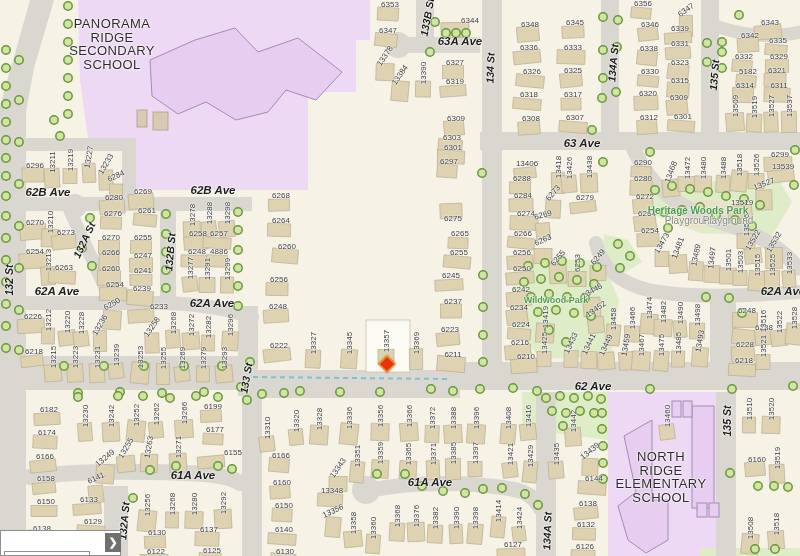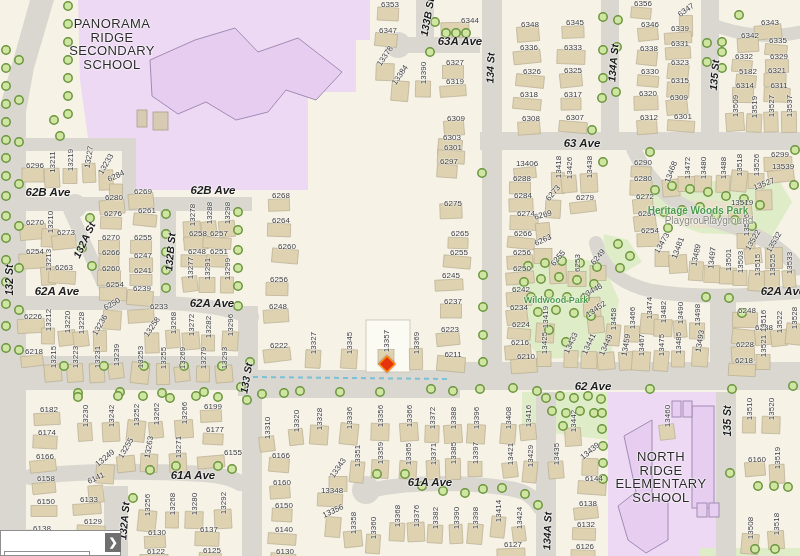--- a/index.html
+++ b/index.html
@@ -713,21 +713,21 @@
       <div class="lbl house" style="left: 115px; top: 284px; transform: translate(-50%, -50%) rotate(0deg);">6254</div>
       <div class="lbl house" style="left: 142px; top: 288px; transform: translate(-50%, -50%) rotate(0deg);">6239</div>
       <div class="lbl house" style="left: 112px; top: 304px; transform: translate(-50%, -50%) rotate(-30deg);">6250</div>
       <div class="lbl house" style="left: 143px; top: 306px; transform: translate(-50%, -50%) rotate(0deg); padding-left: 32px;">6233</div>
       <div class="lbl house" style="left: 192px; top: 215px; transform: translate(-50%, -50%) rotate(-90deg);">13278</div>
       <div class="lbl house" style="left: 209px; top: 213px; transform: translate(-50%, -50%) rotate(-90deg);">13288</div>
       <div class="lbl house" style="left: 227px; top: 213px; transform: translate(-50%, -50%) rotate(-90deg);">13298</div>
       <div class="lbl house" style="left: 198px; top: 233px; transform: translate(-50%, -50%) rotate(0deg);">6258</div>
       <div class="lbl house" style="left: 219px; top: 233px; transform: translate(-50%, -50%) rotate(0deg);">6257</div>
       <div class="lbl house" style="left: 197px; top: 251px; transform: translate(-50%, -50%) rotate(0deg);">6248</div>
-      <div class="lbl house" style="left: 219px; top: 251px; transform: translate(-50%, -50%) rotate(0deg);">6251</div>
+      <div class="lbl house" style="left: 219px; top: 251px; transform: translate(-50%, -50%) rotate(0deg);">4886</div>
       <div class="lbl house" style="left: 190px; top: 268px; transform: translate(-50%, -50%) rotate(-90deg);">13277</div>
       <div class="lbl house" style="left: 207px; top: 269px; transform: translate(-50%, -50%) rotate(-90deg);">13291</div>
       <div class="lbl house" style="left: 227px; top: 269px; transform: translate(-50%, -50%) rotate(-90deg);">13299</div>
       <div class="lbl house" style="left: 33px; top: 316px; transform: translate(-50%, -50%) rotate(0deg);">6226</div>
       <div class="lbl house" style="left: 48px; top: 320px; transform: translate(-50%, -50%) rotate(-90deg);">13212</div>
       <div class="lbl house" style="left: 67px; top: 322px; transform: translate(-50%, -50%) rotate(-90deg);">13220</div>
       <div class="lbl house" style="left: 81px; top: 323px; transform: translate(-50%, -50%) rotate(-90deg);">13228</div>
       <div class="lbl house" style="left: 100px; top: 325px; transform: translate(-50%, -50%) rotate(-60deg);">13236</div>
       <div class="lbl house" style="left: 152px; top: 327px; transform: translate(-50%, -50%) rotate(-55deg);">13258</div>
       <div class="lbl house" style="left: 173px; top: 323px; transform: translate(-50%, -50%) rotate(-90deg);">13268</div>
@@ -743,21 +743,21 @@
       <div class="lbl house" style="left: 163px; top: 358px; transform: translate(-50%, -50%) rotate(-90deg);">13255</div>
       <div class="lbl house" style="left: 182px; top: 358px; transform: translate(-50%, -50%) rotate(-90deg);">13269</div>
       <div class="lbl house" style="left: 203px; top: 358px; transform: translate(-50%, -50%) rotate(-90deg);">13279</div>
       <div class="lbl house" style="left: 224px; top: 358px; transform: translate(-50%, -50%) rotate(-90deg);">13293</div>
       <div class="lbl house" style="left: 281px; top: 195px; transform: translate(-50%, -50%) rotate(0deg);">6268</div>
       <div class="lbl house" style="left: 281px; top: 220px; transform: translate(-50%, -50%) rotate(0deg);">6264</div>
       <div class="lbl house" style="left: 287px; top: 246px; transform: translate(-50%, -50%) rotate(0deg);">6260</div>
       <div class="lbl house" style="left: 279px; top: 279px; transform: translate(-50%, -50%) rotate(0deg);">6256</div>
       <div class="lbl house" style="left: 278px; top: 306px; transform: translate(-50%, -50%) rotate(0deg);">6248</div>
       <div class="lbl house" style="left: 279px; top: 345px; transform: translate(-50%, -50%) rotate(0deg);">6222</div>
-      <div class="lbl house" style="left: 453px; top: 203px; transform: translate(-50%, -50%) rotate(0deg);">6275</div>
+      <div class="lbl house" style="left: 453px; top: 218px; transform: translate(-50%, -50%) rotate(0deg);">6275</div>
       <div class="lbl house" style="left: 460px; top: 233px; transform: translate(-50%, -50%) rotate(0deg);">6265</div>
       <div class="lbl house" style="left: 459px; top: 252px; transform: translate(-50%, -50%) rotate(0deg);">6255</div>
       <div class="lbl house" style="left: 451px; top: 275px; transform: translate(-50%, -50%) rotate(0deg);">6245</div>
       <div class="lbl house" style="left: 453px; top: 301px; transform: translate(-50%, -50%) rotate(0deg);">6237</div>
       <div class="lbl house" style="left: 450px; top: 329px; transform: translate(-50%, -50%) rotate(0deg);">6223</div>
       <div class="lbl house" style="left: 453px; top: 354px; transform: translate(-50%, -50%) rotate(0deg);">6211</div>
       <div class="lbl house" style="left: 313px; top: 343px; transform: translate(-50%, -50%) rotate(-90deg);">13327</div>
       <div class="lbl house" style="left: 349px; top: 343px; transform: translate(-50%, -50%) rotate(-90deg);">13345</div>
       <div class="lbl house" style="left: 386px; top: 341px; transform: translate(-50%, -50%) rotate(-90deg);">13357</div>
       <div class="lbl house" style="left: 416px; top: 343px; transform: translate(-50%, -50%) rotate(-90deg);">13369</div>

